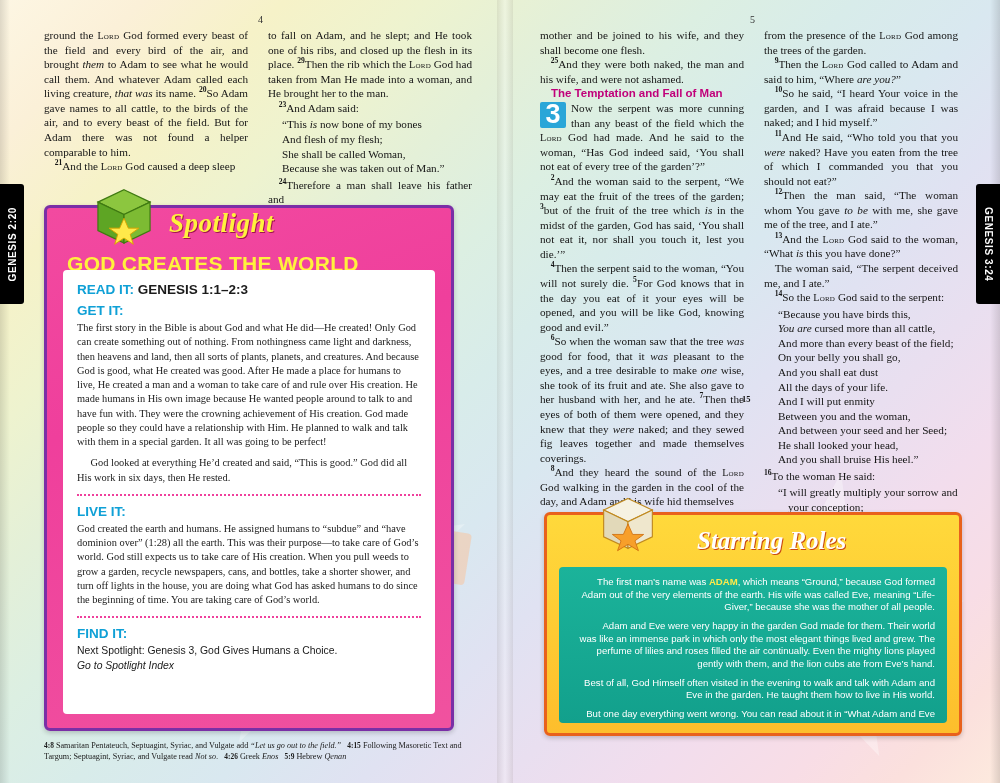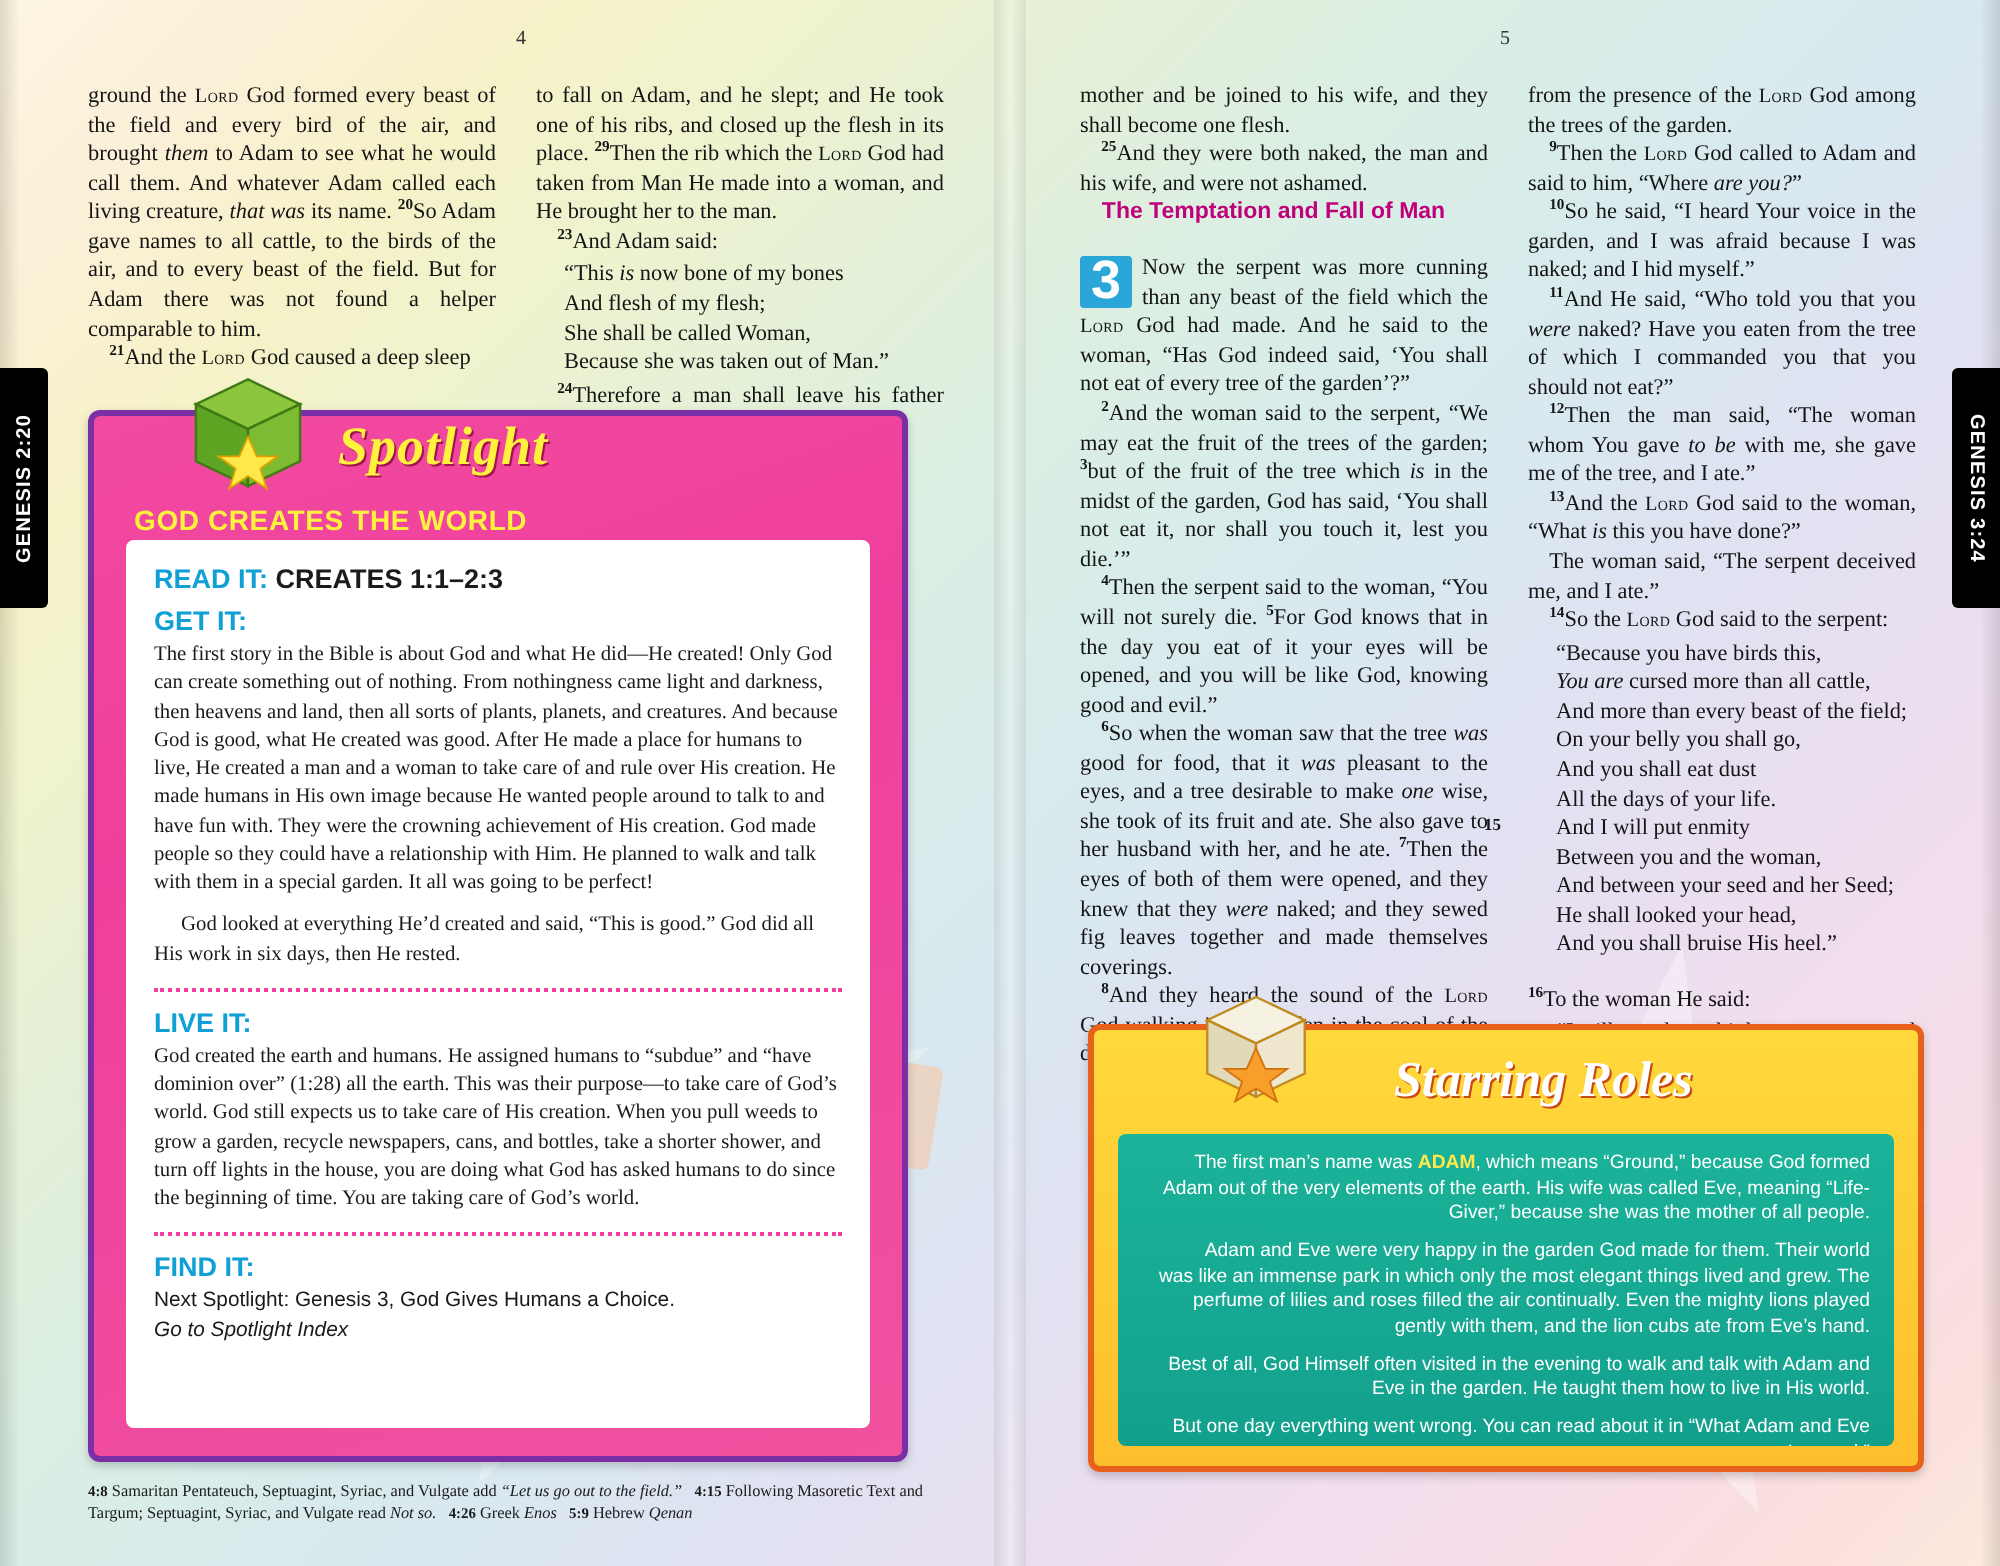--- a/index.html
+++ b/index.html
@@ -124,21 +124,21 @@
   
   .col {
     position: absolute;
     font-size: 11.2px;
     line-height: 1.30;
     text-align: justify;
     z-index: 5;
     color: #141414;
   }
   .col p { margin: 0; text-indent: 0.95em; }
-  .col p.noind { text-indent: 0; margin-top: 13px; }
+  .col p.noind { text-indent: 0; }
   .vn {
     font-size: 7.6px;
     vertical-align: super;
     font-weight: bold;
     line-height: 0;
   }
   .sc { font-variant: small-caps; font-size: 10.2px; letter-spacing: 0.2px;}
   .it { font-style: italic; }
   .poem {
     margin: 2px 0 2px 0;
@@ -218,21 +218,21 @@
     text-shadow: 1px 1px 0 #a0144f;
     letter-spacing: 0.5px;
     text-align: center;
   }
   .spot-head {
     position: absolute;
     left: 20px;
     top: 44px;
     font-family: "Liberation Sans", sans-serif;
     font-weight: bold;
-    font-size: 14px;
+    font-size: 21px;
     color: #fff23c;
     letter-spacing: 0.3px;
   }
   .cube {
     position: absolute;
     left: 46px;
     top: -22px;
     width: 62px;
     height: 62px;
     z-index: 12;
@@ -385,21 +385,21 @@
       <polygon points="92,26 50,46 50,92 92,72" fill="#7dbb33" stroke="#3f7a12" stroke-width="2"></polygon>
       <polygon points="50,52 57,68 74,68 60,78 65,94 50,84 35,94 40,78 26,68 43,68" fill="#ffe94a" stroke="#d9a400" stroke-width="1.5"></polygon>
     </svg>
 
     <div class="spot-word">Spotlight</div>
     <div class="spot-head">GOD CREATES THE WORLD</div>
 
     <div class="spotlight-inner">
       <div class="read-it">
         <span>READ IT:</span>
-        <span class="ref">CREATES 1:1–2:3</span>
+        <span class="ref">GENESIS 1:1–2:3</span>
       </div>
 
       <div class="sect-label">GET IT:</div>
       <div class="body-sans">
         <p>The first story in the Bible is about God and what He did—He created! Only God can create something out of nothing. From nothingness came light and darkness, then heavens and land, then all sorts of plants, planets, and creatures. And because God is good, what He created was good. After He made a place for humans to live, He created a man and a woman to take care of and rule over His creation. He made humans in His own image because He wanted people around to talk to and have fun with. They were the crowning achievement of His creation. God made people so they could have a relationship with Him. He planned to walk and talk with them in a special garden. It all was going to be perfect!</p>
         <p class="ind">God looked at everything He’d created and said, “This is good.” God did all His work in six days, then He rested.</p>
       </div>
 
       <div class="dotrule"></div>
 

